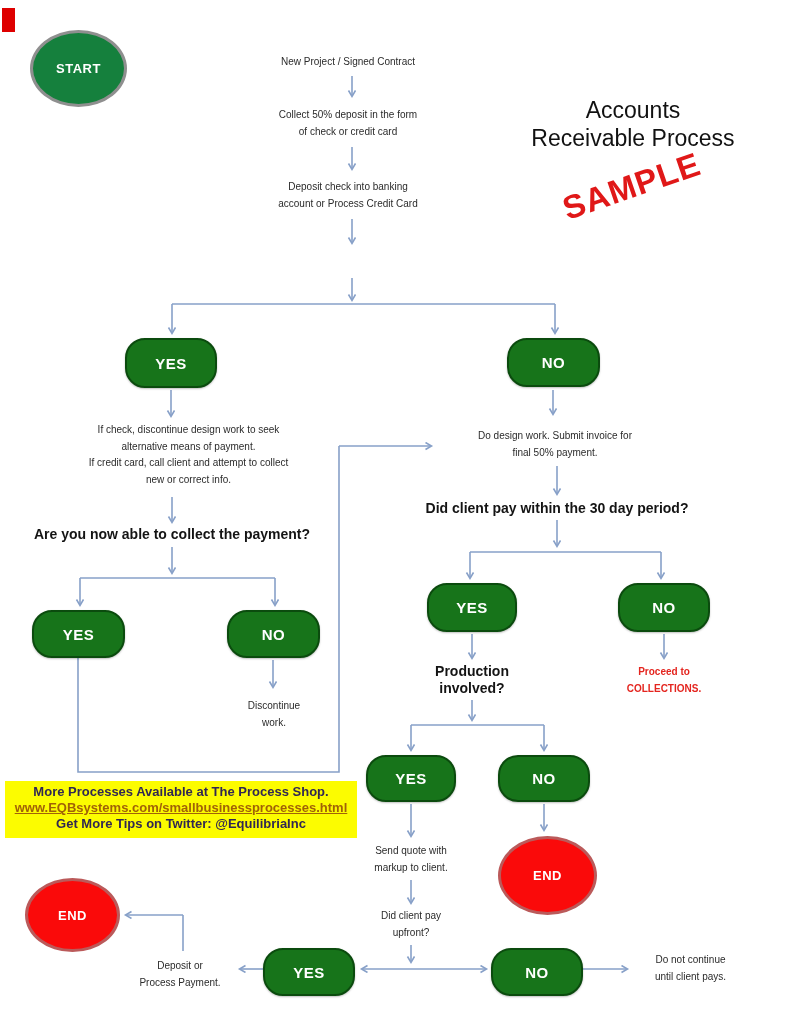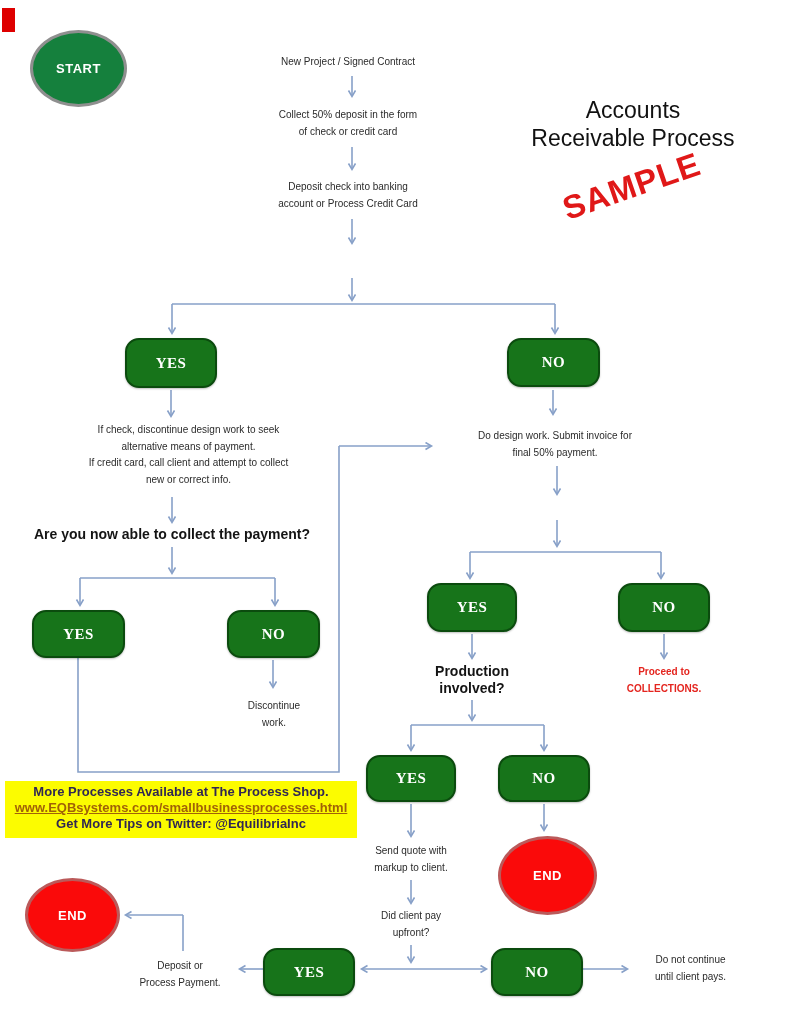--- a/index.html
+++ b/index.html
@@ -8,23 +8,23 @@
     font-family:"Liberation Sans", sans-serif;
   }
   .txt{
     position:absolute;text-align:center;color:#2b2b2b;
     font-size:10px;line-height:16.5px;white-space:pre-line;
   }
   .q{font-weight:bold;color:#141414;font-size:14px;}
   .red{color:#e4251f;font-weight:bold;}
   .decision{
     position:absolute;display:flex;align-items:center;justify-content:center;
-    background:#17741a;border:2px solid #0b4b0e;border-radius:14px;
+    background:#17741a;border:2px solid #0b4b0e;border-radius:20px;
     color:#ffffff;font-weight:bold;font-size:15px;letter-spacing:0.5px;
-    box-sizing:border-box;box-shadow:0 1px 2px rgba(0,0,0,0.25);font-family:Liberation Serif, serif;
+    box-sizing:border-box;box-shadow:0 1px 2px rgba(0,0,0,0.25);
   }
   .terminal{
     position:absolute;display:flex;align-items:center;justify-content:center;
     border-radius:50%;color:#ffffff;font-weight:bold;font-size:13px;letter-spacing:0.5px;
     box-sizing:border-box;
   }
   .terminal.green{background:#15803d;border:3px solid #8f8f8f;}
   .terminal.redend{background:#fa0a0a;border:3px solid #bb5a5a;}
   #title{
     position:absolute;left:508px;top:96px;width:250px;text-align:center;
@@ -113,20 +113,21 @@
 account or Process Credit Card</div>
   <div class="txt" style="left:36px;top:422px;width:305px;">If check, discontinue design work to seek
 alternative means of payment.
 If credit card, call client and attempt to collect
 new or correct info.</div>
   <div class="txt q" style="left:17px;top:526px;width:310px;">Are you now able to collect the payment?</div>
   <div class="txt" style="left:228px;top:698px;width:92px;">Discontinue
 work.</div>
   <div class="txt" style="left:430px;top:428px;width:250px;">Do design work.  Submit invoice for
 final 50% payment.</div>
+  <div class="txt q" style="left:407px;top:500px;width:300px;">Did client pay within the 30 day period?</div>
   <div class="txt q" style="left:417px;top:663px;width:110px;">Production
 involved?</div>
   <div class="txt red" style="left:604px;top:664px;width:120px;">Proceed to
 COLLECTIONS.</div>
   <div class="txt" style="left:350px;top:843px;width:122px;">Send quote with
 markup to client.</div>
   <div class="txt" style="left:358px;top:908px;width:106px;">Did client pay
 upfront?</div>
   <div class="txt" style="left:110px;top:958px;width:140px;">Deposit or
 Process Payment.</div>

